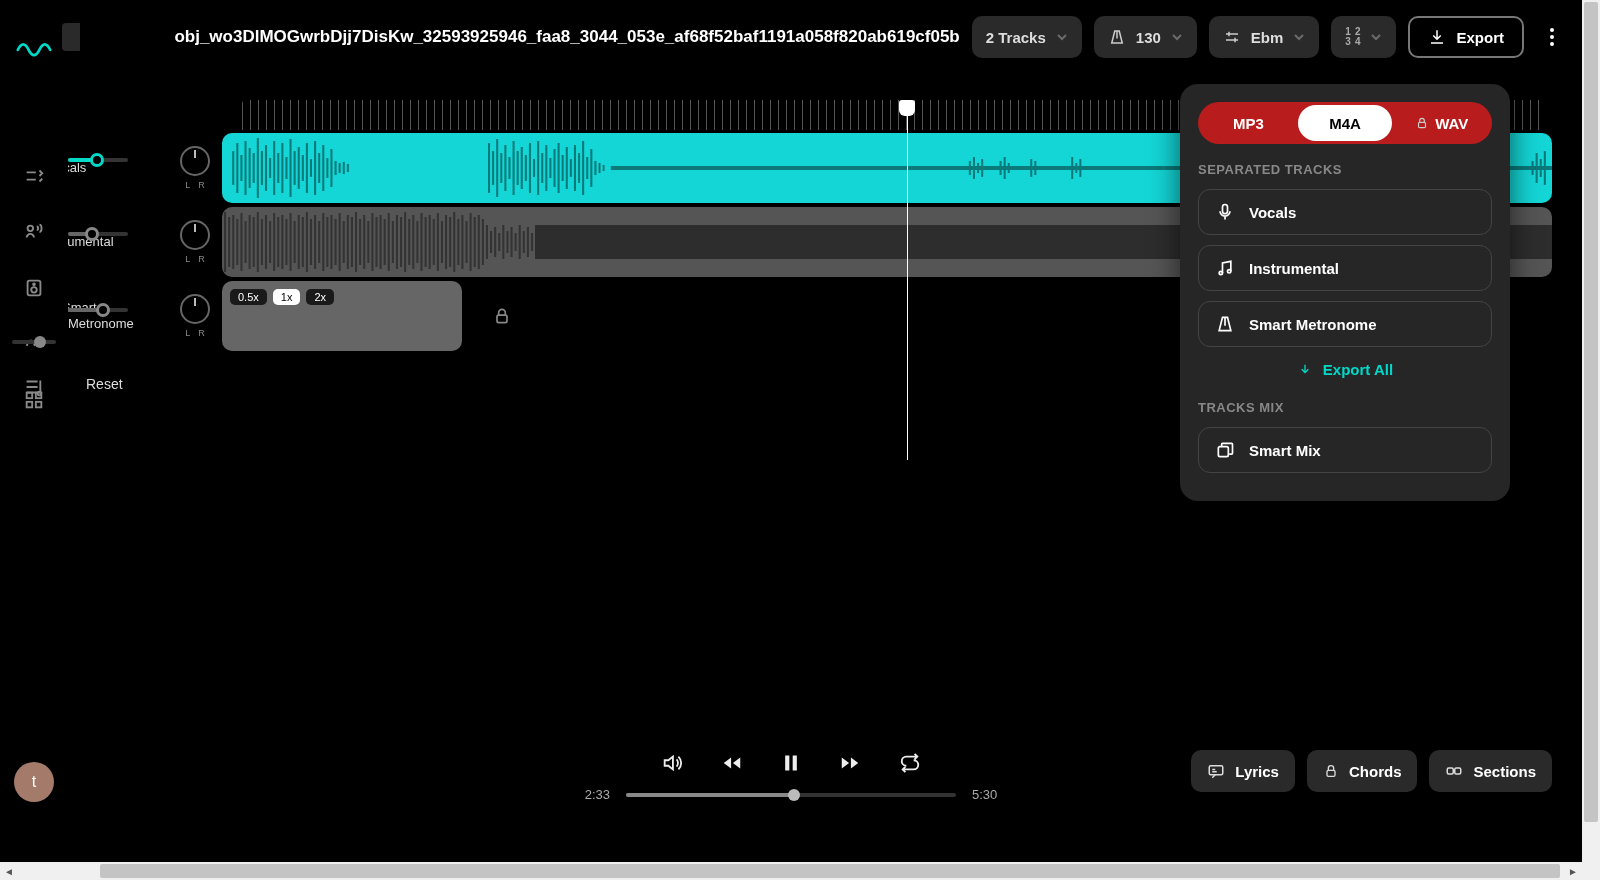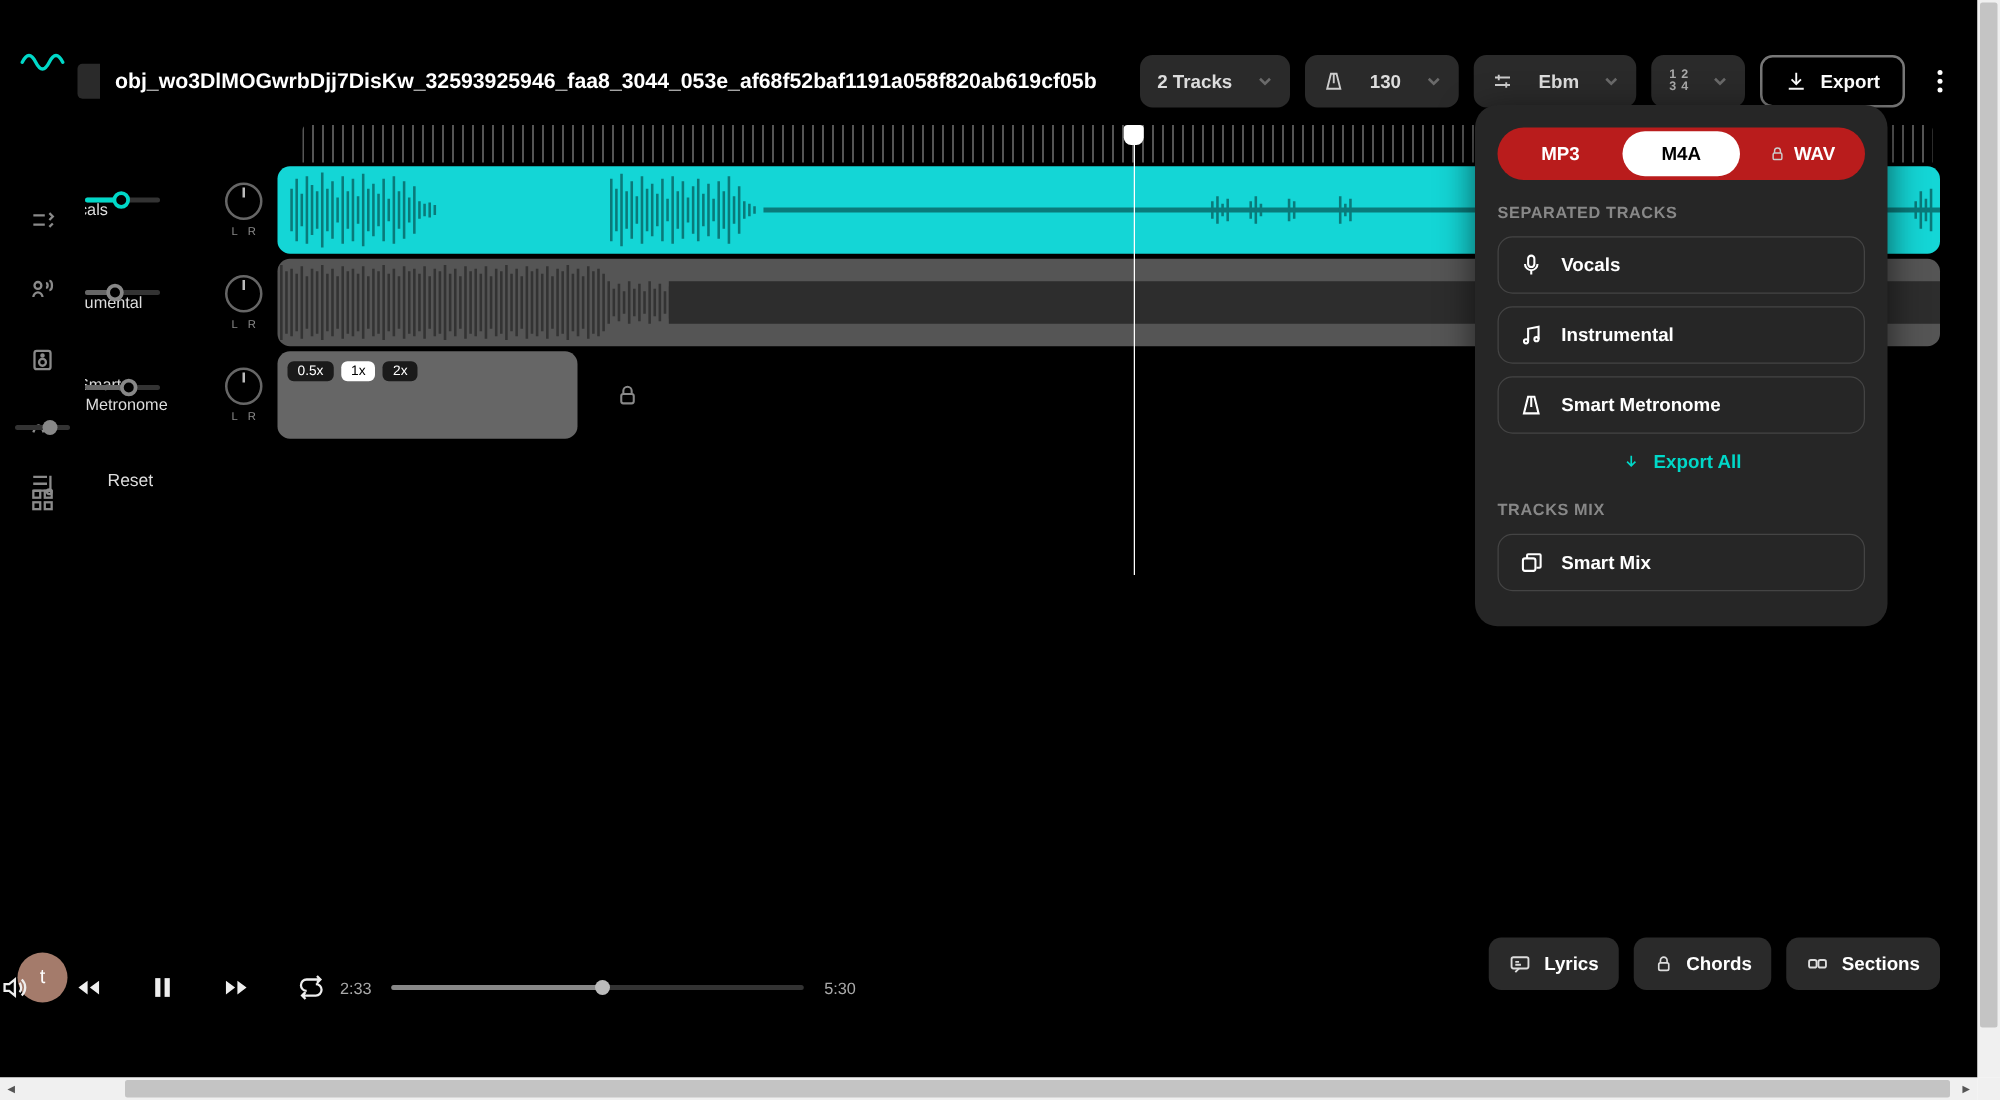--- a/index.html
+++ b/index.html
@@ -7,23 +7,23 @@
   .app { width: 1582px; height: 862px; background: #000; position: relative; }
   
   
   .leftbar { position: absolute; left: 0; top: 0; width: 68px; height: 100%; display: flex; flex-direction: column; align-items: center; padding-top: 36px; gap: 32px; }
   .leftbar .logo svg { width: 36px; height: 24px; }
   .leftbar .tool { width: 24px; height: 24px; display:flex; align-items:center; justify-content:center; color:#8a8a8a; cursor:pointer; }
   .leftbar .tool svg { width:22px;height:22px; }
   .avatar { position:absolute; left:14px; bottom:60px; width:40px; height:40px; border-radius:50%; background:#a47b6b; display:flex; align-items:center; justify-content:center; font-size:16px; color:#fff; }
   
   
-  .topbar { position:absolute; left:68px; top:43px; right:20px; height:44px; display:flex; align-items:center; gap:12px; }
+  .topbar { position:absolute; left:68px; top:15px; right:20px; height:44px; display:flex; align-items:center; gap:12px;text-align:right; }
   .project-title { font-size:17px; font-weight:700; color:#fff; white-space:nowrap; overflow:hidden; flex:1; }
-  .pill { background:#2a2a2a; border-radius:10px; height:42px; padding:0 14px; display:flex; align-items:center; gap:20px; color:#ddd; font-size:15px; font-weight:600; cursor:pointer; }
+  .pill { background:#2a2a2a; border-radius:10px; height:42px; padding:0 14px; display:flex; align-items:center; gap:10px; color:#ddd; font-size:15px; font-weight:600; cursor:pointer; }
   .pill .chev { opacity:0.5; }
   .count-grid { display:grid; grid-template-columns:auto auto; gap:0 4px; font-size:10px; line-height:10px; color:#aaa; }
   .export-btn { background:#000; border:2px solid #777; border-radius:10px; height:42px; padding:0 18px; display:flex; align-items:center; gap:10px; font-size:15px; font-weight:700; cursor:pointer; }
   .kebab { margin-left:6px; display:flex; flex-direction:column; gap:3px; cursor:pointer; padding:8px; }
   .kebab span { width:4px;height:4px;background:#fff;border-radius:50%; }
   
   
   .tracks { position:absolute; left:68px; top:100px; right:30px; }
   .ruler { height:30px; background:repeating-linear-gradient(90deg,#555 0 1px,transparent 1px 8px); margin-left:174px; margin-right:6px; border-radius:4px 4px 0 0; position:relative; }
   .playhead-marker { position:absolute; top:0; width:16px; height:16px; background:#fff; border-radius:3px 3px 6px 6px; transform:translateX(-8px); }
@@ -58,21 +58,21 @@
   
   .export-panel { position:absolute; top:84px; left:1180px; width:330px; background:#262626; border-radius:18px; padding:18px; box-shadow:0 8px 30px rgba(0,0,0,0.6); }
   .fmt-tabs { background:#b91c1c; border-radius:22px; height:42px; display:flex; align-items:flex-end; padding:3px; gap:2px; margin-bottom:18px; }
   .fmt-tab { flex:1; height:36px; border-radius:18px; display:flex; align-items:center; justify-content:center; gap:6px; font-size:15px; font-weight:700; cursor:pointer; }
   .fmt-tab.active { background:#fff; color:#000; }
   .sec-title { font-size:13px; font-weight:700; color:#888; letter-spacing:0.5px; margin-bottom:12px; }
   .export-item { border:1.5px solid #444; border-radius:12px; height:46px; display:flex; align-items:center; gap:14px; padding:0 16px; margin-bottom:10px; font-size:15px; font-weight:700; cursor:pointer; }
   .export-all { color:#00d8c8; display:flex; align-items:center; justify-content:center; gap:10px; font-size:15px; font-weight:700; margin:14px 0 22px; cursor:pointer; }
   
   
-  .player { position:absolute; bottom:60px; left:0; right:0; display:flex; flex-direction:row; align-items:center; gap:12px; }
+  .player { position:absolute; bottom:60px; left:0; right:0; display:flex; flex-direction:column; align-items:center; gap:12px; }
   .controls { display:flex; align-items:center; gap:36px; }
   .ctrl { cursor:pointer; color:#eee; }
   .progress { display:flex; align-items:center; gap:16px; font-size:13px; color:#aaa; }
   .prog-rail { width:330px; height:4px; background:#333; border-radius:2px; position:relative; }
   .prog-fill { height:4px; background:#888; border-radius:2px; }
   .prog-thumb { position:absolute; top:-4px; width:12px;height:12px;background:#bbb;border-radius:50%; transform:translateX(-6px); }
   
   .bottom-actions { position:absolute; right:30px; bottom:70px; display:flex; gap:12px;margin-left:44px; }
   .ba { background:#2a2a2a; border-radius:10px; height:42px; padding:0 16px; display:flex; align-items:center; gap:10px; font-size:15px; font-weight:600; cursor:pointer; }
   

